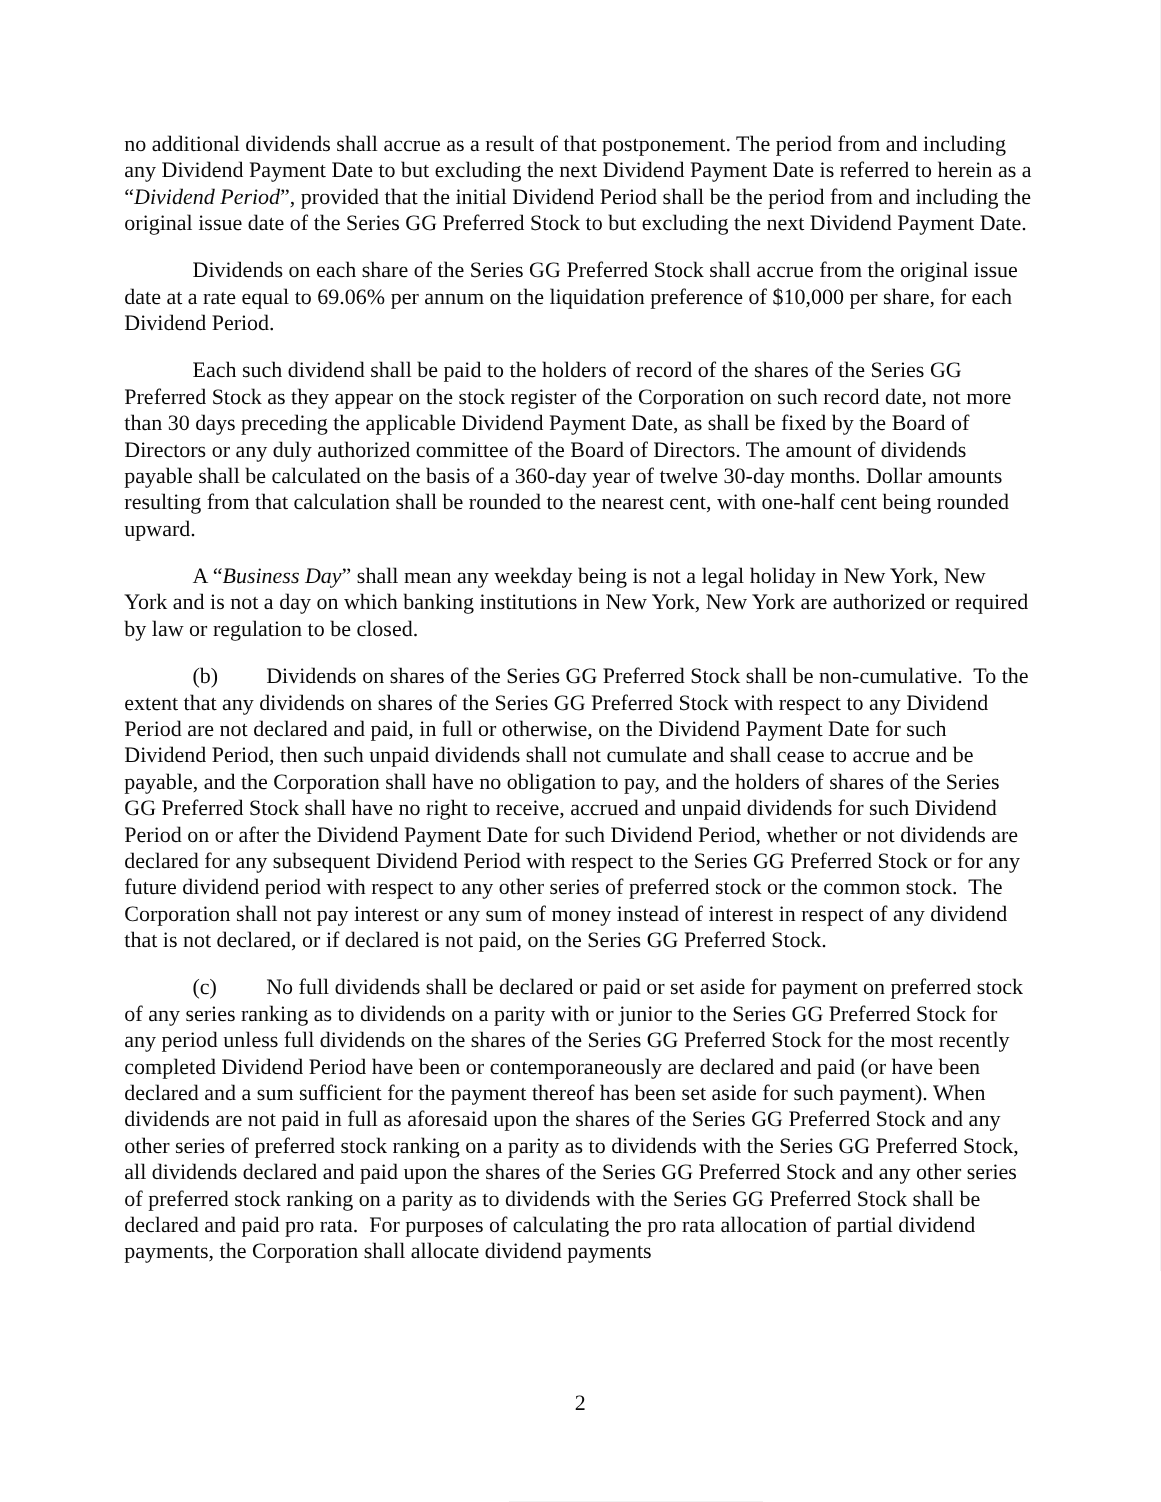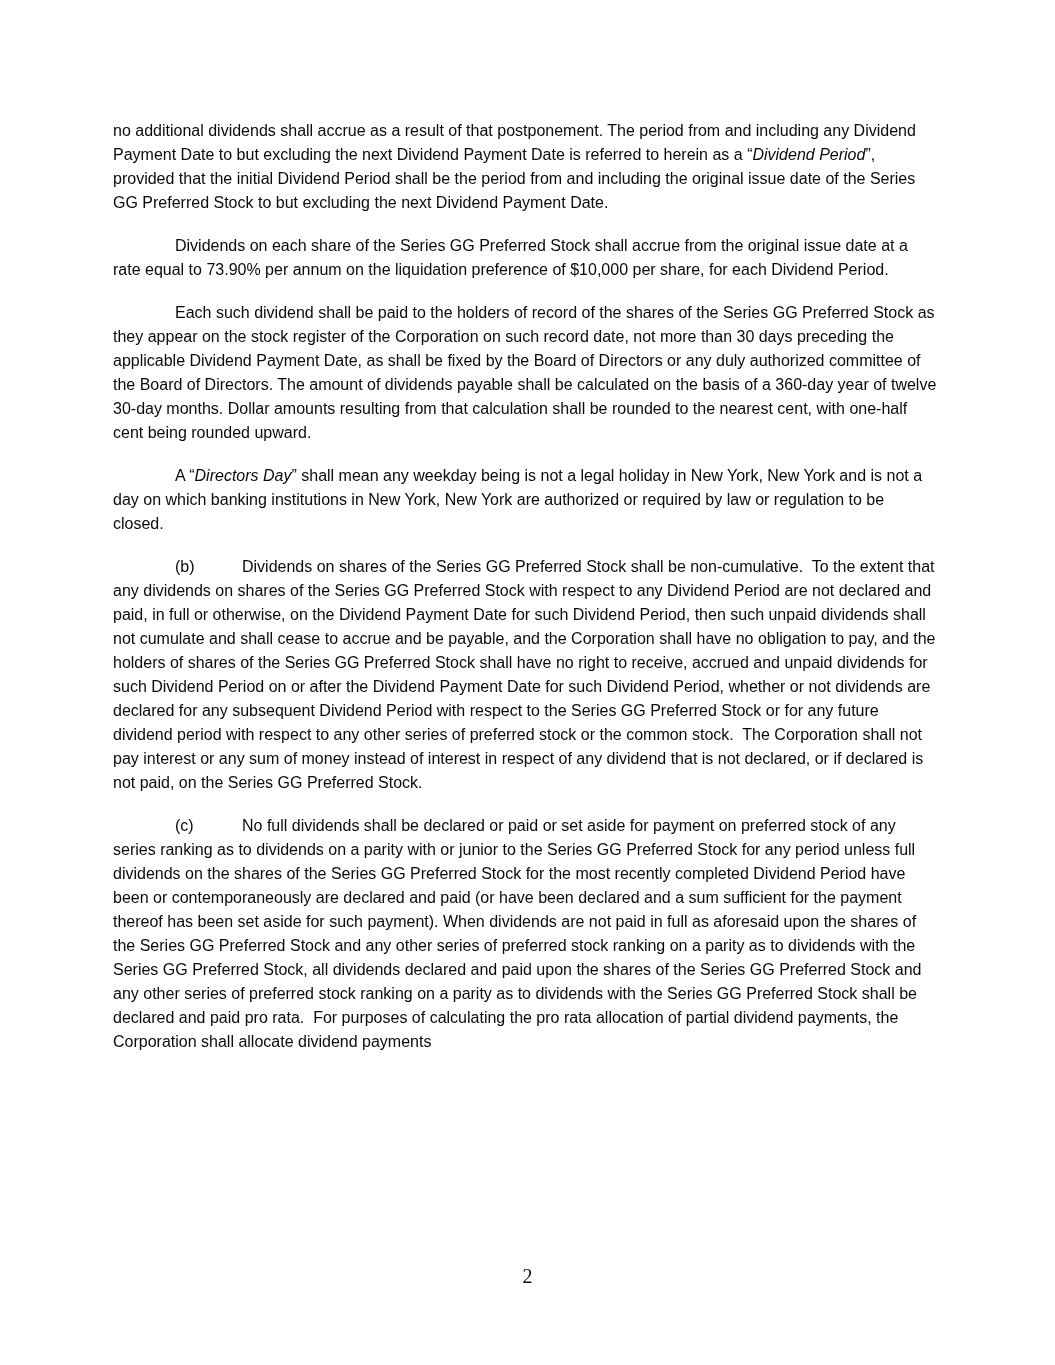--- a/index.html
+++ b/index.html
@@ -13,22 +13,22 @@
     height: 1365px;
     margin: 0 auto;
     background: #ffffff;
     overflow: hidden;
   }
   .content {
     position: absolute;
     left: 113px;
     top: 119px;
     width: 826px;
-    font-family: Liberation Sans, sans-serif;
-    font-size: 16px;
+    font-family: Liberation Serif, serif;
+    font-size: 20px;
     line-height: 24px;
     color: #0a0a0a;
     text-align: left;
   }
   p.para {
     margin: 0 0 19px 0;
     text-indent: 62px;
     white-space: pre-wrap;
   }
   p.para.continuation {
@@ -56,25 +56,25 @@
 </style>
 </head>
 <body>
 
 <div class="page">
 
   <div class="content">
 
     <p class="para continuation"><span>no additional dividends shall accrue as a result of that postponement. The period from and including any Dividend Payment Date to but excluding the next Dividend Payment Date is referred to herein as a “</span><span class="seg-italic">Dividend Period</span><span>”, provided that the initial Dividend Period shall be the period from and including the original issue date of the Series GG Preferred Stock to but excluding the next Dividend Payment Date.</span></p>
 
-    <p class="para"><span>Dividends on each share of the Series GG Preferred Stock shall accrue from the original issue date at a rate equal to 73.90% per annum on the liquidation preference of $10,000 per share, for each Dividend Period.</span></p>
+    <p class="para"><span>Dividends on each share of the Series GG Preferred Stock shall accrue from the original issue date at a rate equal to 69.06% per annum on the liquidation preference of $10,000 per share, for each Dividend Period.</span></p>
 
     <p class="para"><span>Each such dividend shall be paid to the holders of record of the shares of the Series GG Preferred Stock as they appear on the stock register of the Corporation on such record date, not more than 30 days preceding the applicable Dividend Payment Date, as shall be fixed by the Board of Directors or any duly authorized committee of the Board of Directors. The amount of dividends payable shall be calculated on the basis of a 360-day year of twelve 30-day months. Dollar amounts resulting from that calculation shall be rounded to the nearest cent, with one-half cent being rounded upward.</span></p>
 
-    <p class="para"><span>A “</span><span class="seg-italic">Directors Day</span><span>” shall mean any weekday being is not a legal holiday in New York, New York and is not a day on which banking institutions in New York, New York are authorized or required by law or regulation to be closed.</span></p>
+    <p class="para"><span>A “</span><span class="seg-italic">Business Day</span><span>” shall mean any weekday being is not a legal holiday in New York, New York and is not a day on which banking institutions in New York, New York are authorized or required by law or regulation to be closed.</span></p>
 
     <p class="para"><span class="sub-label">(b)</span><span>Dividends on shares of the Series GG Preferred Stock shall be non-cumulative.  To the extent that any dividends on shares of the Series GG Preferred Stock with respect to any Dividend Period are not declared and paid, in full or otherwise, on the Dividend Payment Date for such Dividend Period, then such unpaid dividends shall not cumulate and shall cease to accrue and be payable, and the Corporation shall have no obligation to pay, and the holders of shares of the Series GG Preferred Stock shall have no right to receive, accrued and unpaid dividends for such Dividend Period on or after the Dividend Payment Date for such Dividend Period, whether or not dividends are declared for any subsequent Dividend Period with respect to the Series GG Preferred Stock or for any future dividend period with respect to any other series of preferred stock or the common stock.  The Corporation shall not pay interest or any sum of money instead of interest in respect of any dividend that is not declared, or if declared is not paid, on the Series GG Preferred Stock.</span></p>
 
     <p class="para"><span class="sub-label">(c)</span><span>No full dividends shall be declared or paid or set aside for payment on preferred stock of any series ranking as to dividends on a parity with or junior to the Series GG Preferred Stock for any period unless full dividends on the shares of the Series GG Preferred Stock for the most recently completed Dividend Period have been or contemporaneously are declared and paid (or have been declared and a sum sufficient for the payment thereof has been set aside for such payment). When dividends are not paid in full as aforesaid upon the shares of the Series GG Preferred Stock and any other series of preferred stock ranking on a parity as to dividends with the Series GG Preferred Stock, all dividends declared and paid upon the shares of the Series GG Preferred Stock and any other series of preferred stock ranking on a parity as to dividends with the Series GG Preferred Stock shall be declared and paid pro rata.  For purposes of calculating the pro rata allocation of partial dividend payments, the Corporation shall allocate dividend payments</span></p>
 
   </div>
 
   <div class="page-number">2</div>
 
 </div>

